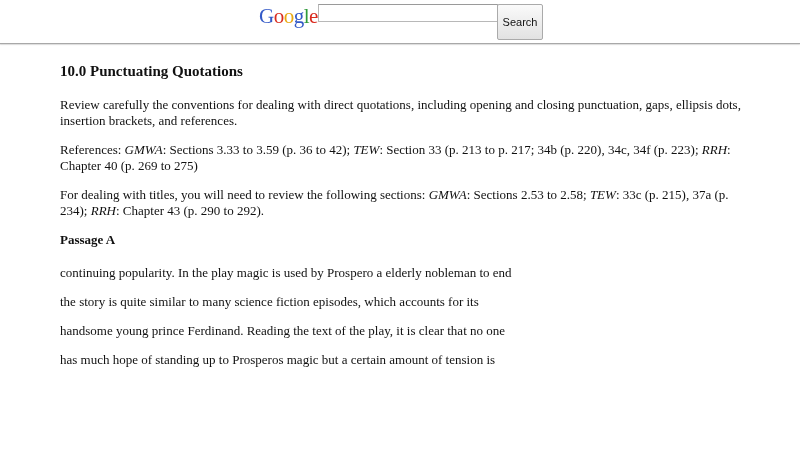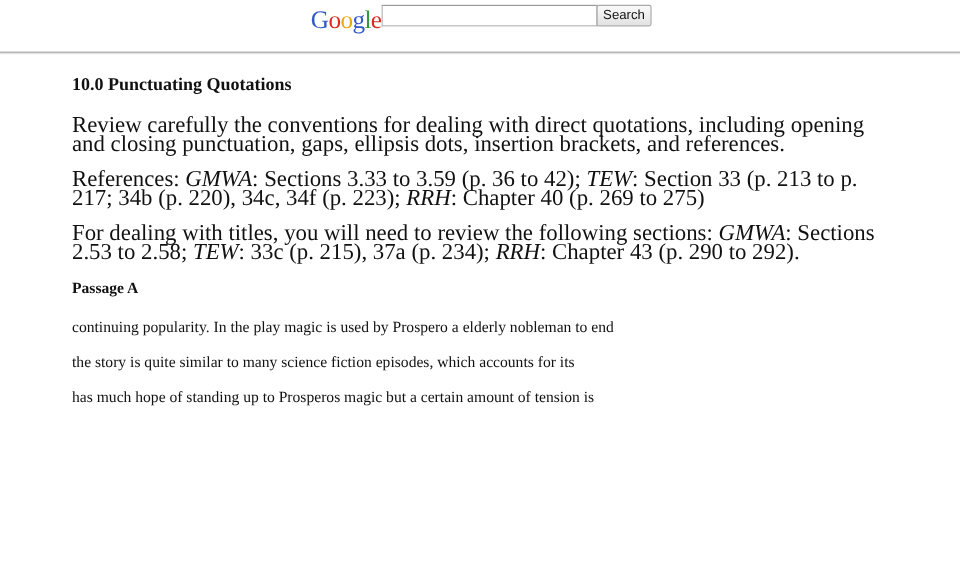--- a/index.html
+++ b/index.html
@@ -53,21 +53,21 @@
     font-size: 12px;
     font-family: "Liberation Sans", sans-serif;
     outline: none;
     box-sizing: content-box;
   }
   .search-button {
     position: absolute;
     left: 497px;
     top: 4px;
     width: 46px;
-    height: 18px;
+    height: 36px;
     border: 1px solid #aaa;
     border-radius: 2px;
     background: linear-gradient(#fafafa, #e2e2e2);
     font-family: "Liberation Sans", sans-serif;
     font-size: 11px;
     color: #111;
     padding: 0;
     line-height: 16px;
     text-align: center;
     cursor: pointer;
@@ -89,21 +89,21 @@
   }
   .page-title {
     text-align: left;
     font-size: 15px;
     font-weight: bold;
     margin: 0 0 17px 0;
     line-height: 18px;
     padding-left: 0;
   }
   p.para {
-    font-size: 19px;
+    font-size: 13px;
     line-height: 16px;
     margin: 0 0 13px 0;
   }
   p.para em { }
   .passage-heading {
     font-size: 13px;
     font-weight: bold;
     margin: 0 0 17px 0;
     line-height: 16px;
   }
@@ -135,15 +135,16 @@
   <p class="para"><span>References: </span><em>GMWA</em><span>: Sections 3.33 to 3.59 (p. 36 to 42); </span><em>TEW</em><span>: Section 33 (p. 213 to p. 217; 34b (p. 220), 34c, 34f (p. 223); </span><em>RRH</em><span>: Chapter 40 (p. 269 to 275)</span></p>
 
   <p class="para"><span>For dealing with titles, you will need to review the following sections: </span><em>GMWA</em><span>: Sections 2.53 to 2.58; </span><em>TEW</em><span>: 33c (p. 215), 37a (p. 234); </span><em>RRH</em><span>: Chapter 43 (p. 290 to 292).</span></p>
 
 
   <div class="passage-heading">Passage A</div>
 
   <div>
     <div class="passage-line">continuing popularity. In the play magic is used by Prospero a elderly nobleman to end</div>
     <div class="passage-line">the story is quite similar to many science fiction episodes, which accounts for its</div>
+    <div class="passage-line">handsome young prince Ferdinand. Reading the text of the play, it is clear that no one</div>
     <div class="passage-line">has much hope of standing up to Prosperos magic but a certain amount of tension is</div>
   </div>
 </div>
 
 </body></html>

